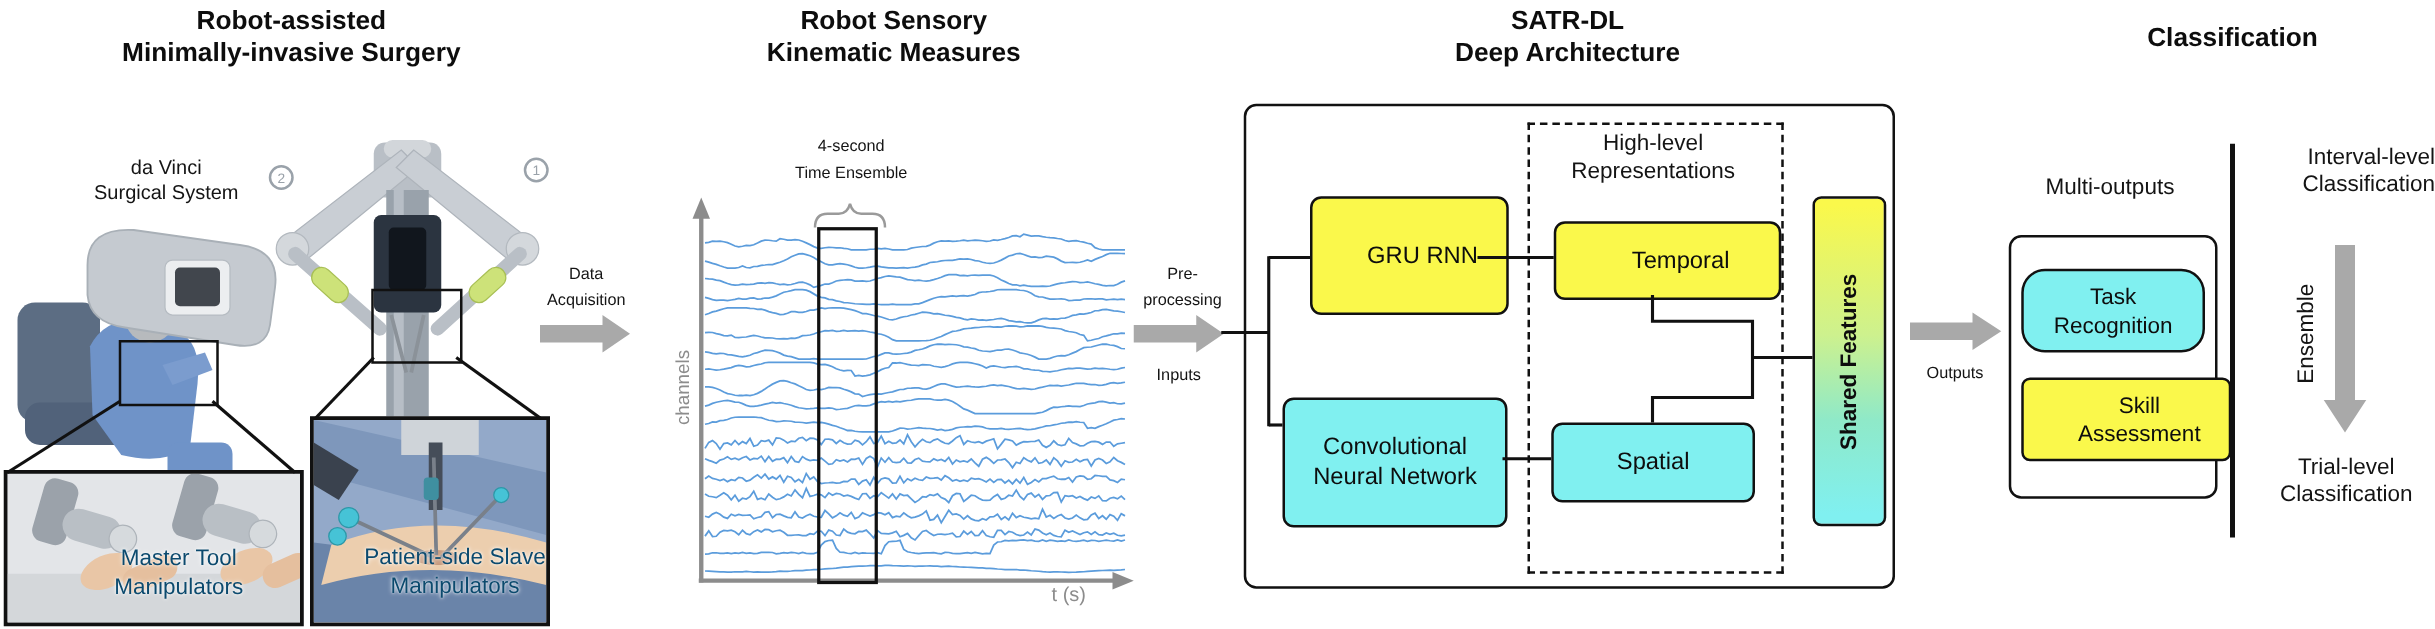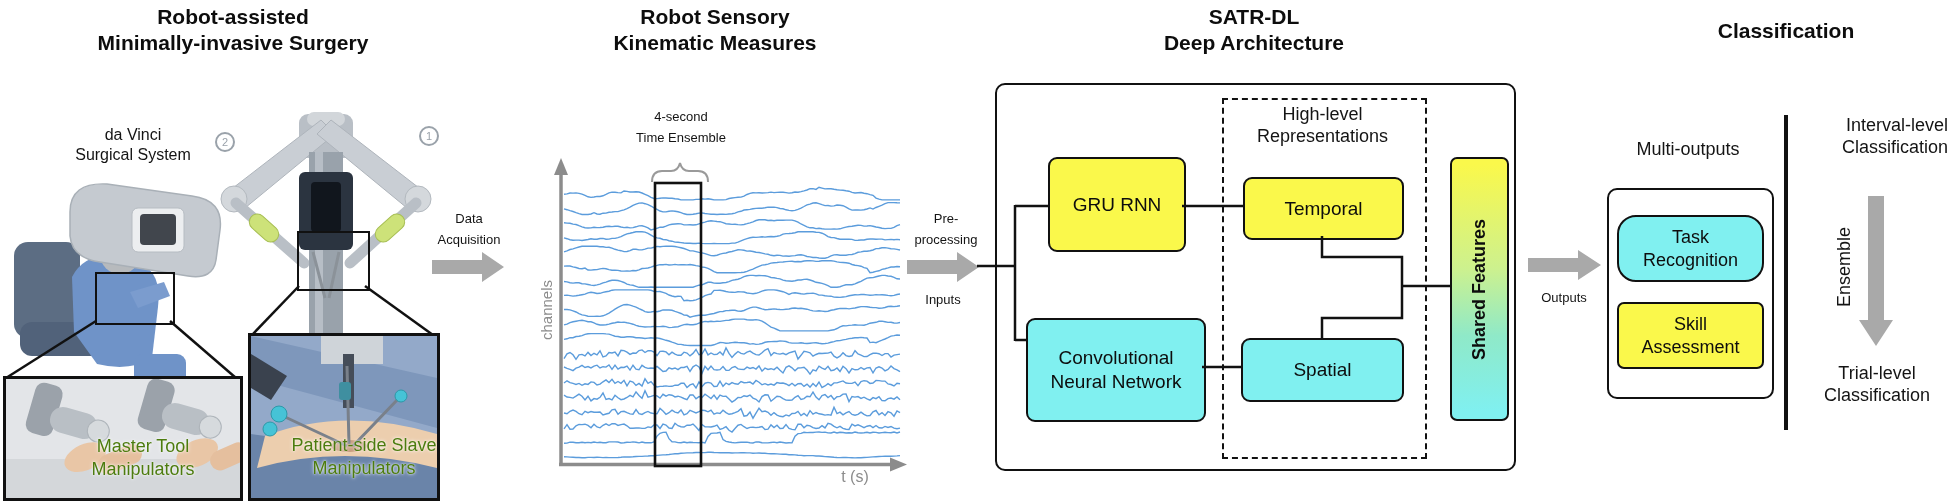--- a/index.html
+++ b/index.html
@@ -5,26 +5,26 @@
   html,body{margin:0;padding:0;background:#fff;}
   #canvas{position:relative;width:1948px;height:503px;background:#fff;overflow:hidden;
           font-family:"Liberation Sans",sans-serif;color:#111;}
   .abs{position:absolute;}
   .title{font-size:21px;font-weight:bold;line-height:26px;text-align:center;color:#0d0d0d;}
   .label{font-size:13px;line-height:21px;text-align:center;color:#141414;}
   .label-lg{font-size:18px;line-height:22px;text-align:center;color:#141414;}
   .axis-label{font-size:15px;color:#8c8c8c;text-align:center;}
   .node{position:absolute;display:flex;flex-direction:column;align-items:center;justify-content:center;
         text-align:center;border:2.2px solid #111;border-radius:9px;font-size:19px;line-height:24px;color:#0d0d0d;}
-  .yellow{background:var(--yellow);}
+  .yellow{background:var(--yellow);padding-left:21px;}
   .cyan{background:var(--cyan);}
   .outer-box{position:absolute;border:2.6px solid #111;border-radius:10px;background:transparent;}
   .dashed-box{position:absolute;border:2.5px dashed #111;background:transparent;}
   .inset{position:absolute;border:3px solid #111;background:#dfe2e6;overflow:hidden;}
-  .inset-label{position:absolute;left:0;right:0;text-align:center;font-size:18px;line-height:23px;color:#4d7c0f;
+  .inset-label{position:absolute;left:0;right:0;text-align:center;font-size:18px;line-height:23px;color:#0c4a6e;
                text-shadow:0 0 4px rgba(255,255,255,.85),0 0 2px rgba(255,255,255,.9);padding-left:40px;}
   .rot{transform:rotate(-90deg);transform-origin:center center;white-space:nowrap;}
   .shared-box{position:absolute;border:2.2px solid #111;border-radius:7px;display:flex;align-items:center;justify-content:center;
               background:linear-gradient(180deg,var(--yellow) 2%,#cdf18e 42%,#8fe9c8 68%,var(--cyan) 97%);}
   .shared-box span{font-size:18px;font-weight:600;color:#0d0d0d;}
   .callout-rect{position:absolute;border:2.5px solid #111;background:transparent;}
   svg{display:block;}
   #overlay{position:absolute;left:0;top:0;z-index:3;pointer-events:none;}
   .illus{position:absolute;z-index:1;}
   .z2{z-index:2;}

